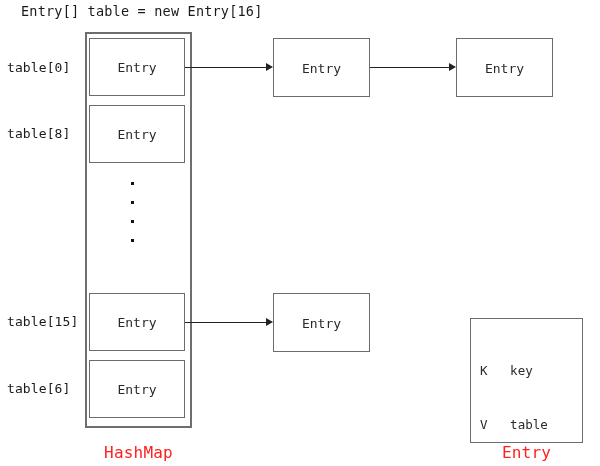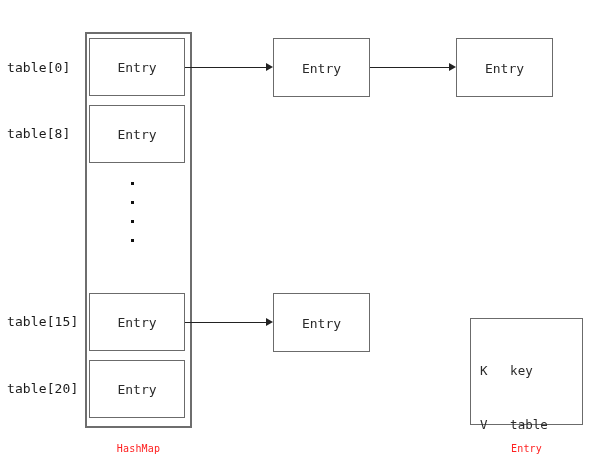--- a/index.html
+++ b/index.html
@@ -110,32 +110,32 @@
     width: 3px;
     height: 3px;
     background: #111111;
     margin-bottom: 16px;
   }
 
   
   .red-caption {
     position: absolute;
     color: #ff2020;
-    font-size: 10px;
+    font-size: 16px;
     text-align: center;
     letter-spacing: 0.2px;
   }
 
   
   #entry-legend {
     position: absolute;
     left: 470px;
     top: 318px;
     width: 113px;
-    height: 107px;
+    height: 125px;
     border: 1.5px solid #6b6b6b;
     box-sizing: border-box;
     background: #ffffff;
   }
   #entry-legend .field-list {
     position: absolute;
     left: 9px;
     top: 7px;
     font-size: 12.5px;
     line-height: 18px;
@@ -143,25 +143,26 @@
   #entry-legend .field-list div {
     white-space: pre;
     color: #2a2a2a;
   }
 </style>
 </head>
 <body>
 
 <div id="canvas">
 
+  <div id="title" class="mono">Entry[] table = new Entry[16]</div>
 
   <div class="row-label mono" style="top:60px">table[0]</div>
   <div class="row-label mono" style="top:126px">table[8]</div>
   <div class="row-label mono" style="top:314px">table[15]</div>
-  <div class="row-label mono" style="top:381px">table[20]</div>
+  <div class="row-label mono" style="top:381px">table[6]</div>
 
   <div id="array-container"></div>
 
   <div class="slot" style="top:38px">
     <span class="cap mono">Entry</span>
   </div>
   <div class="slot" style="top:105px">
     <span class="cap mono">Entry</span>
   </div>
   <div class="slot" style="top:293px">

